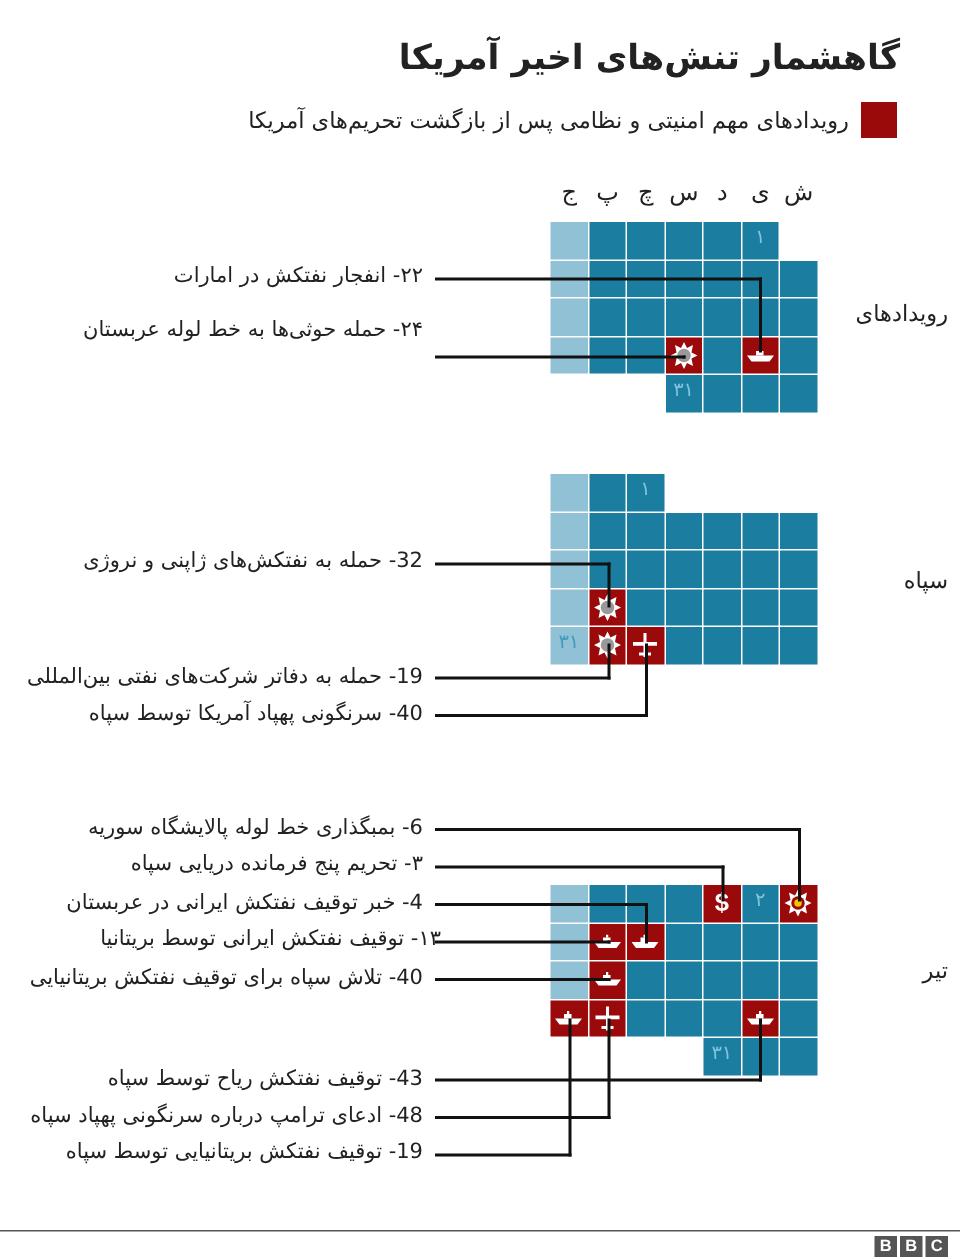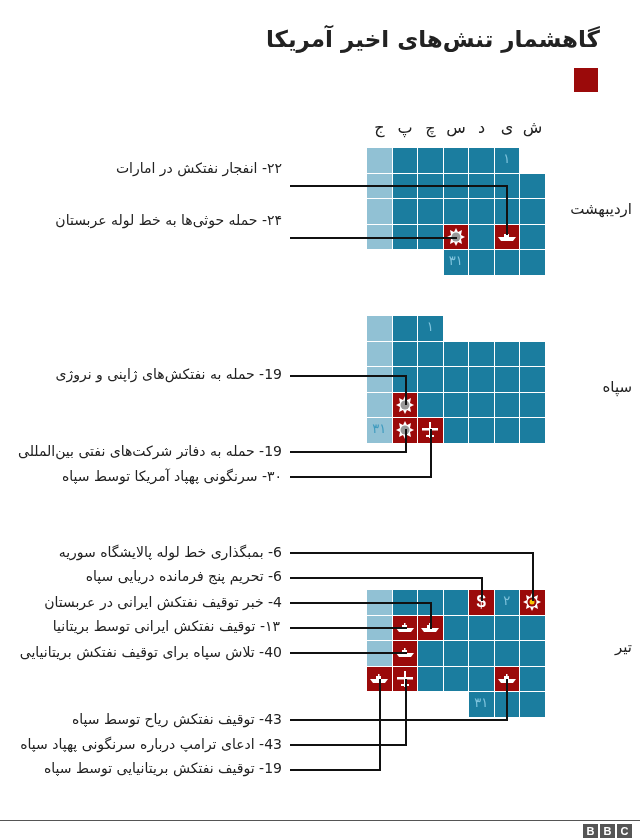--- a/index.html
+++ b/index.html
@@ -22,20 +22,21 @@
   .footer-line{position:absolute;left:0;right:0;top:820px;height:1px;background:#555;}
   .bbc{position:absolute;right:8px;top:824px;display:flex;gap:2px;}
   .bbc span{width:15px;height:14px;background:#555;color:#fff;font-size:11px;font-weight:bold;text-align:center;line-height:14px;font-family:"Liberation Sans",sans-serif;}
 </style>
 </head>
 <body>
 
 <div class="title">گاهشمار تنش‌های اخیر آمریکا</div>
 <div class="legend">
   <div class="legend-swatch"></div>
+  <div class="legend-text">رویدادهای مهم امنیتی و نظامی پس از بازگشت تحریم‌های آمریکا</div>
 </div>
 
 <div class="dayhdr" style="left:520px">ش</div>
 <div class="dayhdr" style="left:494.5px">ی</div>
 <div class="dayhdr" style="left:469px">د</div>
 <div class="dayhdr" style="left:443.5px">س</div>
 <div class="dayhdr" style="left:418px">چ</div>
 <div class="dayhdr" style="left:392.5px">پ</div>
 <div class="dayhdr" style="left:367px">ج</div>
 
@@ -237,38 +238,38 @@
       </span>
     </div>
     <div class="cell" style="left: 520px; top: 666.5px;"></div>
     <div class="cell" style="left: 469px; top: 692px;">
       <span class="num">۳۱</span>
     </div>
     <div class="cell" style="left: 494.5px; top: 692px;"></div>
     <div class="cell" style="left: 520px; top: 692px;"></div>
   </div>
 
-<div class="month" style="top:200px">اردیبهشت</div>
+<div class="month" style="top:200px">رویدادهای</div>
 <div class="month" style="top:378px">سپاه</div>
 <div class="month" style="top:638px">تیر</div>
 
-<div class="label" style="right:358px;top:160px">۲۲- انفجار نفتکش در امارات</div>
+<div class="label" style="right:358px;top:176px">۲۲- انفجار نفتکش در امارات</div>
 <div class="label" style="right:358px;top:212px">۲۴- حمله حوثی‌ها به خط لوله عربستان</div>
 
-<div class="label" style="right:358px;top:366px">19- حمله به نفتکش‌های ژاپنی و نروژی</div>
+<div class="label" style="right:358px;top:366px">32- حمله به نفتکش‌های ژاپنی و نروژی</div>
 <div class="label" style="right:358px;top:443px">19- حمله به دفاتر شرکت‌های نفتی بین‌المللی</div>
-<div class="label" style="right:358px;top:468px">۳۰- سرنگونی پهپاد آمریکا توسط سپاه</div>
+<div class="label" style="right:358px;top:468px">40- سرنگونی پهپاد آمریکا توسط سپاه</div>
 
 <div class="label" style="right:358px;top:544px">6- بمبگذاری خط لوله پالایشگاه سوریه</div>
-<div class="label" style="right:358px;top:568px">6- تحریم پنج فرمانده دریایی سپاه</div>
+<div class="label" style="right:358px;top:568px">۳- تحریم پنج فرمانده دریایی سپاه</div>
 <div class="label" style="right:358px;top:594px">4- خبر توقیف نفتکش ایرانی در عربستان</div>
-<div class="label" style="right:360px;top:618px">۱۳- توقیف نفتکش ایرانی توسط بریتانیا</div>
+<div class="label" style="right:346px;top:618px">۱۳- توقیف نفتکش ایرانی توسط بریتانیا</div>
 <div class="label" style="right:358px;top:644px">40- تلاش سپاه برای توقیف نفتکش بریتانیایی</div>
 <div class="label" style="right:358px;top:711px">43- توقیف نفتکش ریاح توسط سپاه</div>
-<div class="label" style="right:358px;top:736px">43- ادعای ترامپ درباره سرنگونی پهپاد سپاه</div>
+<div class="label" style="right:358px;top:736px">48- ادعای ترامپ درباره سرنگونی پهپاد سپاه</div>
 <div class="label" style="right:358px;top:760px">19- توقیف نفتکش بریتانیایی توسط سپاه</div>
 
 <div id="lines">
     <div class="hline" style="left: 290px; top: 185px; width: 218px;"></div>
     <div class="vline" style="left: 506px; top: 185px; height: 50px;"></div>
     <div class="hline" style="left: 290px; top: 237px; width: 167px;"></div>
     <div class="vline" style="left: 455px; top: 237px; height: 2px;"></div>
     <div class="hline" style="left: 290px; top: 375px; width: 117px;"></div>
     <div class="vline" style="left: 405px; top: 375px; height: 30px;"></div>
     <div class="hline" style="left: 290px; top: 451px; width: 117px;"></div>

